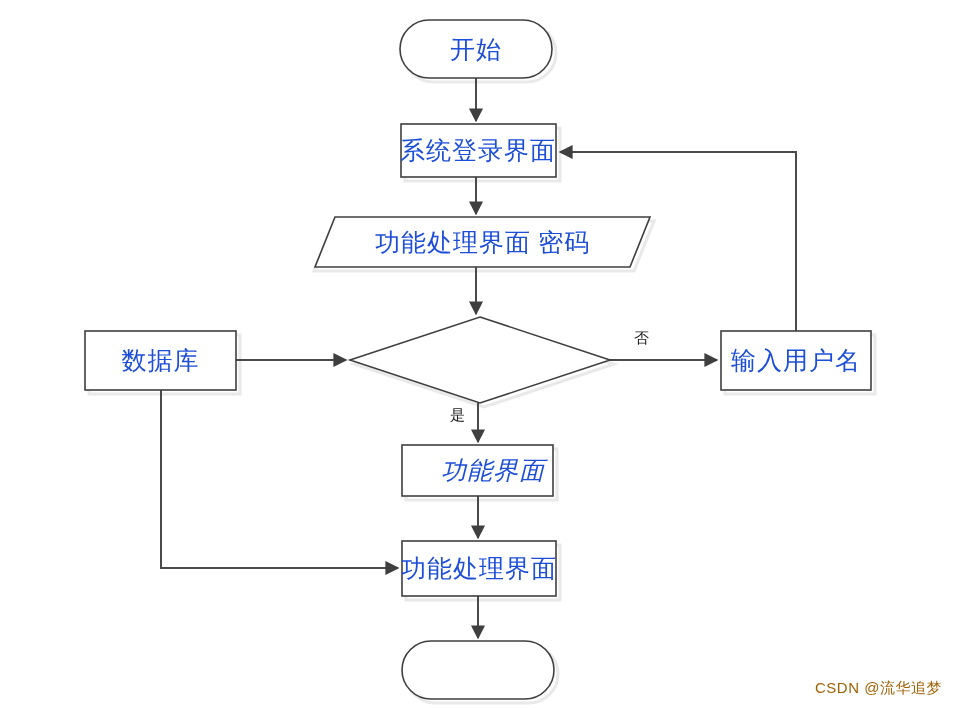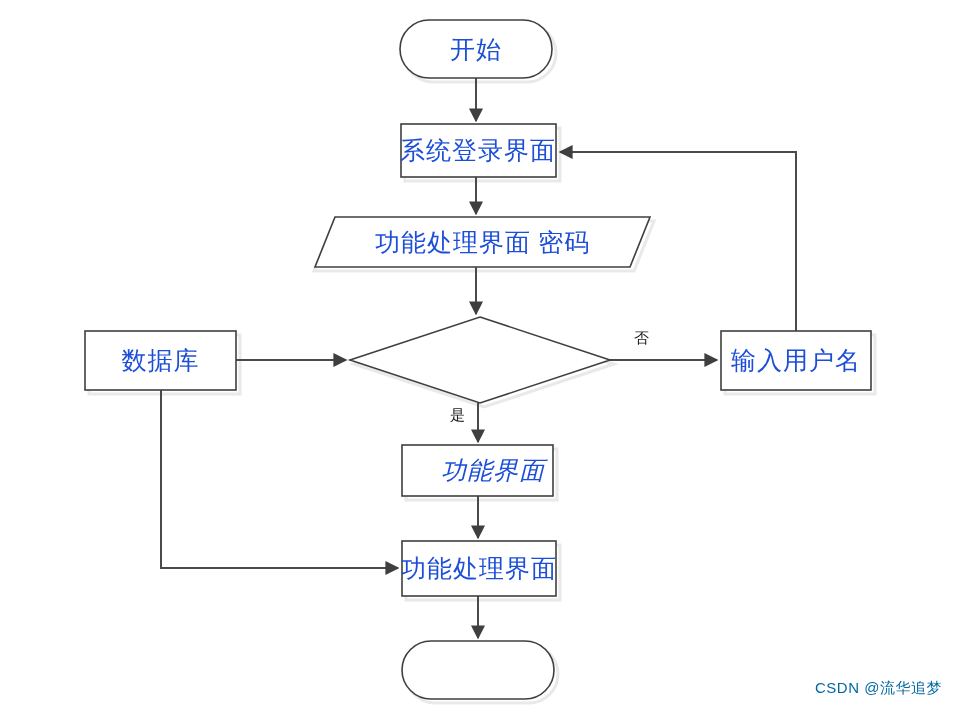--- a/index.html
+++ b/index.html
@@ -37,21 +37,21 @@
     pointer-events: none;
   }
   .edge-label {
     position: absolute;
     color: #1a1a1a;
     font-size: 15px;
     white-space: nowrap;
   }
   .watermark {
     position: absolute;
-    color: #0369a1;
+    color: #a16207;
     font-size: 15px;
     font-family: "Liberation Sans", sans-serif;
     letter-spacing: 0.5px;
     white-space: nowrap;
   }
 </style>
 </head>
 <body>
 
 <div id="canvas">

